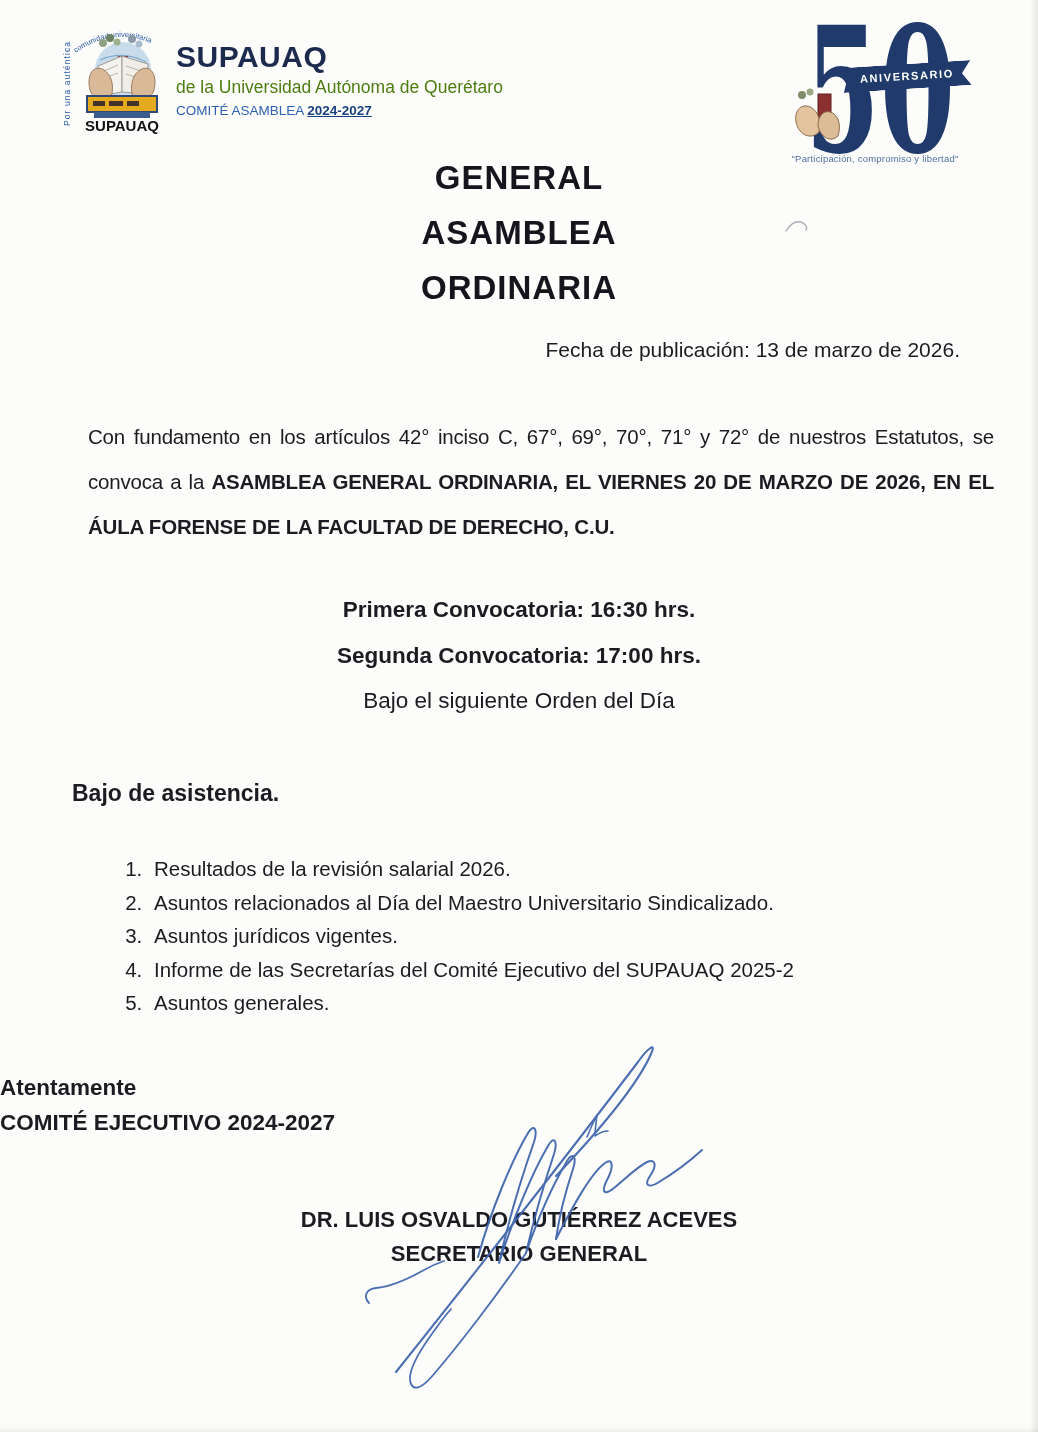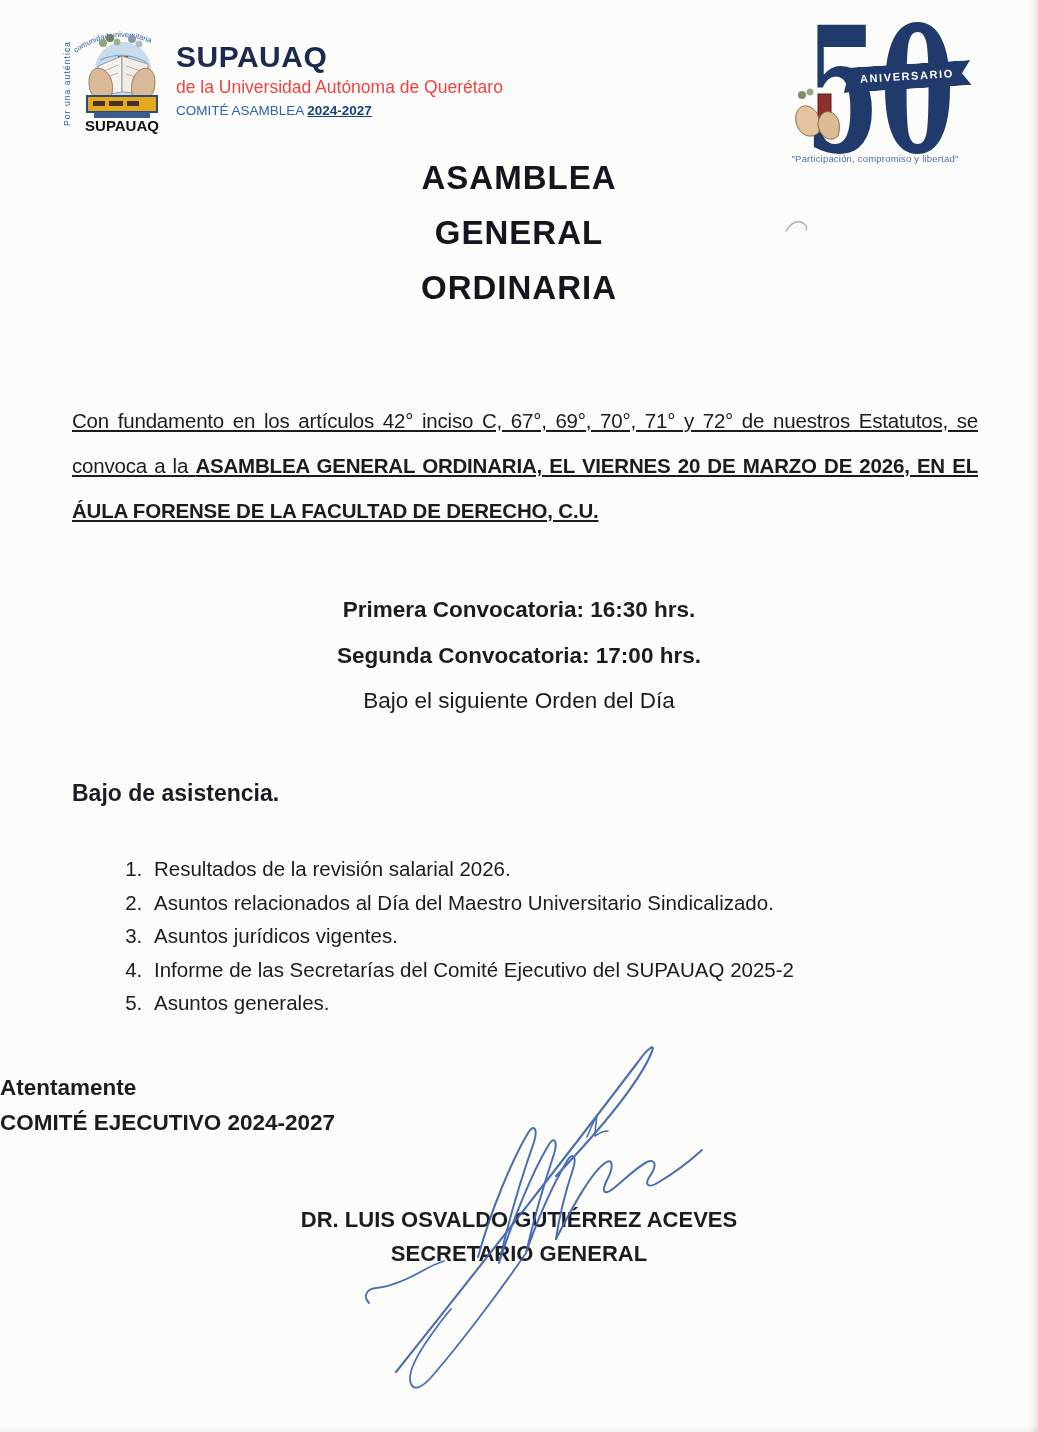--- a/index.html
+++ b/index.html
@@ -17,21 +17,21 @@
     content:'';position:absolute;left:0;right:0;bottom:0;height:6px;
     background:linear-gradient(to bottom, rgba(0,0,0,0), rgba(0,0,0,0.05));
     pointer-events:none;
   }
 
   
   .emblem{position:absolute;left:60px;top:12px;}
   .org{position:absolute;left:176px;top:40px;line-height:1;}
   .org .acronym{font-size:30px;font-weight:bold;color:#1c2b4d;letter-spacing:.5px;line-height:34px;}
   .org .line1{font-size:17.5px;font-weight:bold;color:#2b5aa7;margin-top:3px;line-height:21px;}
-  .org .line2{font-size:17.5px;color:#ef4444;margin-top:3px;line-height:21px;}
+  .org .line2{font-size:17.5px;color:#4d7c0f;margin-top:3px;line-height:21px;}
   .org .committee{font-size:13.5px;margin-top:5px;line-height:16px;}
   .org .committee .prefix{color:#2f62b0;}
   .org .committee .years{color:#17407f;font-weight:bold;text-decoration:underline;}
 
   .anniv-number{position:absolute;left:775px;top:16px;}
   .ribbon{
     position:absolute;left:843px;top:64px;width:128px;height:25px;
     background:#1f3a6b;color:#ffffff;font-size:11px;font-weight:bold;
     letter-spacing:1.6px;text-align:center;line-height:25px;
     transform:rotate(-3.5deg);
@@ -43,22 +43,22 @@
     font-size:9.5px;color:#50709f;text-align:center;letter-spacing:.2px;
   }
 
   
   .doc-title{position:absolute;left:0;top:150px;width:100%;text-align:center;}
   .doc-title div{font-size:33px;font-weight:bold;letter-spacing:1px;line-height:55px;color:#15151d;}
 
   .pubdate{position:absolute;left:0;top:338px;right:78px;text-align:right;font-size:21px;}
 
   .intro{
-    position:absolute;left:72px;top:398px;width:906px;margin:0;
-    font-size:20.5px;line-height:45px;text-align:justify;letter-spacing:-0.2px;text-decoration:underline;
+    position:absolute;left:72px;top:398px;width:906px;margin:16px;
+    font-size:20.5px;line-height:45px;text-align:justify;letter-spacing:-0.2px;
   }
   .intro strong{font-weight:bold;}
 
   .call{position:absolute;left:0;width:100%;text-align:center;font-size:22.5px;font-weight:bold;margin-top:48px;}
   .call.first{top:549px;}
   .call.second{top:595px;}
 
   .agenda-heading{position:absolute;left:0;top:688px;width:100%;text-align:center;font-size:22.5px;font-weight:normal;}
 
   .attendance{position:absolute;left:72px;top:780px;font-size:23px;font-weight:bold;}
@@ -139,29 +139,30 @@
   <svg class="hands-svg" width="64" height="64" viewBox="0 0 64 64">
     <circle cx="14" cy="7" r="4" fill="#7e8e6a"></circle>
     <circle cx="22" cy="4" r="3.5" fill="#9aa884"></circle>
     <rect x="30" y="6" width="13" height="24" fill="#8b2f2f" stroke="#5e1f1f" stroke-width="1"></rect>
     <path d="M8,34 C6,22 14,14 24,20 C30,24 33,32 31,44 C24,52 11,48 8,34 Z" fill="#e4c49e" stroke="#8a6b4a" stroke-width="1"></path>
     <path d="M30,38 C30,26 38,20 46,26 C51,30 53,38 50,48 C43,55 33,50 30,38 Z" fill="#dcbb97" stroke="#8a6b4a" stroke-width="1"></path>
   </svg>
   <div class="motto">"Participación, compromiso y libertad"</div>
 
   <div class="doc-title">
+    <div>GENERAL</div>
     <div>ASAMBLEA</div>
-    <div>GENERAL</div>
     <div>ORDINARIA</div>
   </div>
 
   <svg class="pen-mark" width="26" height="18" viewBox="0 0 26 18">
     <path d="M2,13 C7,5 13,2 19,5 C22,7 23,10 22,12" stroke="#a7adb5" stroke-width="1.4" fill="none" stroke-linecap="round"></path>
   </svg>
 
+  <div class="pubdate">Fecha de publicación: 13 de marzo de 2026.</div>
 
   <p class="intro"><span>Con fundamento en los artículos 42° inciso C, 67°, 69°, 70°, 71° y 72° de nuestros Estatutos, se convoca a la </span><strong>ASAMBLEA GENERAL ORDINARIA, EL VIERNES 20 DE MARZO DE 2026, EN EL ÁULA FORENSE DE LA FACULTAD DE DERECHO, C.U.</strong></p>
 
   <div class="call first">Primera Convocatoria: 16:30 hrs.</div>
   <div class="call second">Segunda Convocatoria: 17:00 hrs.</div>
 
   <div class="agenda-heading">Bajo el siguiente Orden del Día</div>
 
   <div class="attendance">Bajo de asistencia.</div>
 

